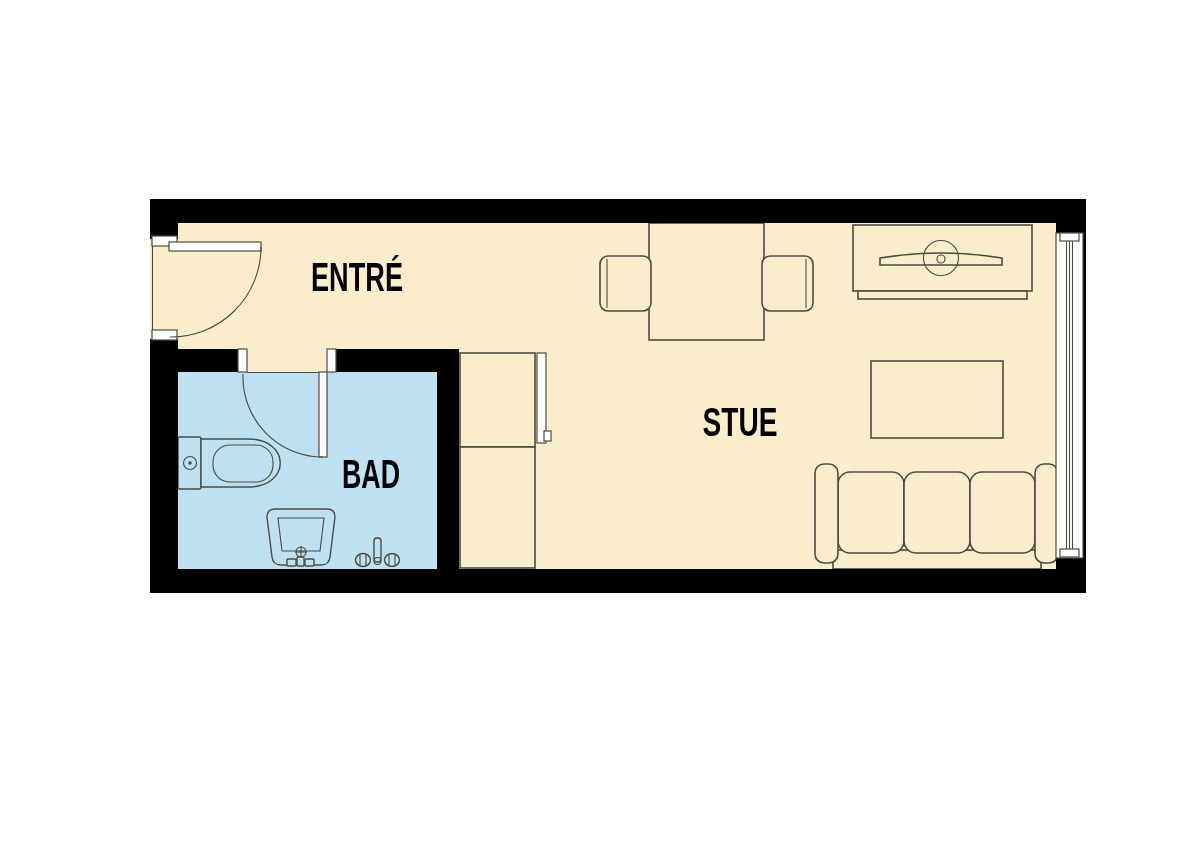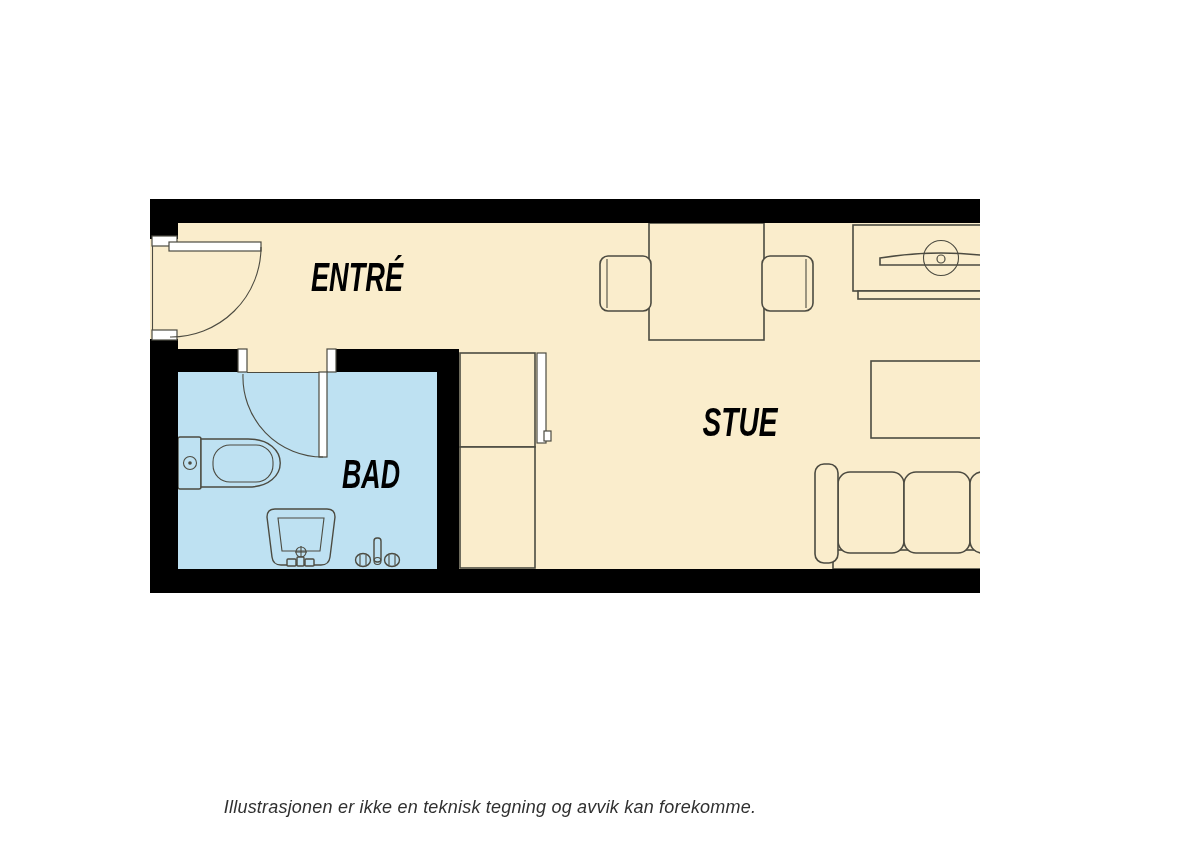--- a/index.html
+++ b/index.html
@@ -7,24 +7,23 @@
     --c-floor:#FAEDCC;
     --c-bathroom:#BEE1F2;
     --c-wall:#000000;
     --c-line:#4C4B41;
     --c-label:#000000;
     --c-caption:#303030;
     --c-door:#FFFFFF;
   }
   html,body{margin:0;padding:0;background:var(--c-background);}
   .stage{
-    position:relative;width:980px;height:848px;overflow:hidden;
+    position:relative;width:1200px;height:848px;overflow:hidden;
     background:var(--c-background);
     font-family:"Liberation Sans",sans-serif;
-    font-style:italic;
   }
   .plan-svg{position:absolute;top:0;left:0;}
   .wall{fill:var(--c-wall);stroke:none;}
   .floor{fill:var(--c-floor);stroke:none;}
   .bath{fill:var(--c-bathroom);stroke:none;}
   .lnt{fill:none;stroke:var(--c-line);stroke-width:1.1;}
   .ffloor{fill:var(--c-floor);stroke:var(--c-line);stroke-width:1.6;}
   .fbath{fill:var(--c-bathroom);stroke:var(--c-line);stroke-width:1.4;}
   .fwhite{fill:var(--c-door);stroke:var(--c-line);stroke-width:1.2;}
   .lbl{font-family:"Liberation Sans",sans-serif;font-weight:700;font-size:41px;fill:var(--c-label);}
@@ -151,14 +150,13 @@
       <rect class="fwhite" x="327" y="349" width="9" height="23"></rect>
       <rect class="fwhite" x="319" y="372" width="8" height="85"></rect>
       <path class="lnt" d="M 243 374 A 80 80 0 0 0 323 457"></path>
     </g>
 
     <text class="lbl" x="357" y="291" text-anchor="middle" textLength="92" lengthAdjust="spacingAndGlyphs">ENTRÉ</text>
     <text class="lbl" x="371" y="488" text-anchor="middle" textLength="58" lengthAdjust="spacingAndGlyphs">BAD</text>
     <text class="lbl" x="740" y="436" text-anchor="middle" textLength="75" lengthAdjust="spacingAndGlyphs">STUE</text>
   </svg>
 
-  <div class="caption">Illustrasjonen er ikke en teknisk tegning og avvik kan forekomme.</div>
 </div>
 
 </body></html>

